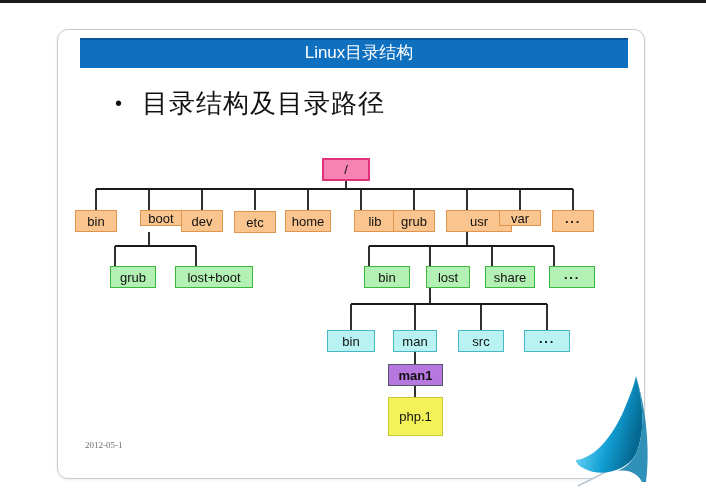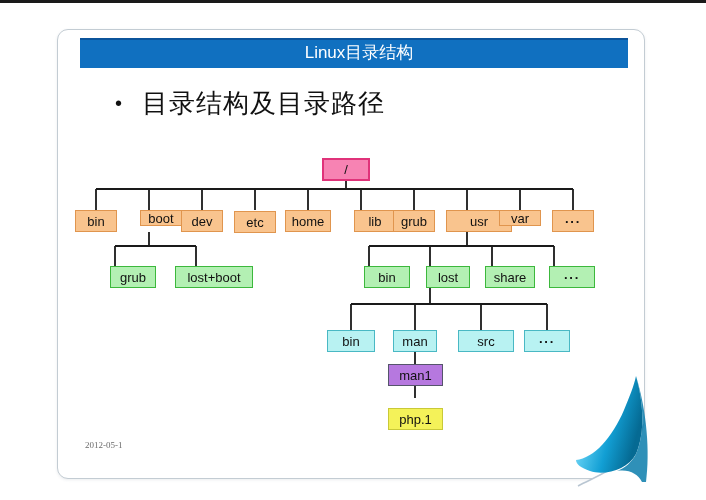--- a/index.html
+++ b/index.html
@@ -14,21 +14,21 @@
              color:#ffffff;font-size:17px;line-height:26px;padding-left:10px;text-align:center;}
   #heading{position:absolute;left:115px;top:86px;display:flex;align-items:center;color:#111;}
   #heading .bullet{font-size:20px;margin-right:20px;}
   #heading .htext{font-size:26px;font-weight:normal;letter-spacing:1px;}
   .node{position:absolute;box-sizing:border-box;border:1.5px solid;display:flex;
         align-items:center;justify-content:center;font-size:13px;color:#111;}
   .root{background:var(--root_fill);border-color:var(--root_border);border-width:2px;}
   .lv1{background:var(--l1_fill);border-color:var(--l1_border);}
   .lv2{background:var(--l2_fill);border-color:var(--l2_border);margin-left:18px;}
   .lv3{background:var(--l3_fill);border-color:var(--l3_border);}
-  .lv4{background:var(--man1_fill);border-color:var(--man1_border);}
+  .lv4{background:var(--man1_fill);border-color:var(--man1_border);font-weight:bold;}
   .lv5{background:var(--php_fill);border-color:var(--php_border);}
   .dots{font-weight:bold;letter-spacing:1px;}
   #connectors{position:absolute;left:0;top:0;width:706px;height:500px;pointer-events:none;}
   #date{position:absolute;left:85px;top:440px;font-family:"Liberation Serif",serif;
         font-size:9px;color:#6b6b6b;}
   #curl{position:absolute;left:552px;top:368px;width:126px;height:126px;}
 </style>
 </head>
 <body>
 
@@ -73,25 +73,25 @@
 
     <div class="node lv2" style="left:92px;top:266px;width:46px;height:22px">grub</div>
     <div class="node lv2" style="left:157px;top:266px;width:78px;height:22px">lost+boot</div>
     <div class="node lv2" style="left:346px;top:266px;width:46px;height:22px">bin</div>
     <div class="node lv2" style="left:408px;top:266px;width:44px;height:22px">lost</div>
     <div class="node lv2" style="left:467px;top:266px;width:50px;height:22px">share</div>
     <div class="node lv2 dots" style="left:531px;top:266px;width:46px;height:22px">···</div>
 
     <div class="node lv3" style="left:327px;top:330px;width:48px;height:22px">bin</div>
     <div class="node lv3" style="left:393px;top:330px;width:44px;height:22px">man</div>
-    <div class="node lv3" style="left:458px;top:330px;width:56px;height:22px">src</div>
+    <div class="node lv3" style="left:458px;top:330px;width:46px;height:22px">src</div>
     <div class="node lv3 dots" style="left:524px;top:330px;width:46px;height:22px">···</div>
 
     <div class="node lv4" style="left:388px;top:364px;width:55px;height:22px">man1</div>
-    <div class="node lv5" style="left:388px;top:408px;width:55px;height:22px">php.1</div>
+    <div class="node lv5" style="left:388px;top:397px;width:55px;height:39px">php.1</div>
   </div>
 
   <div id="date">2012-05-1</div>
 
   <svg id="curl" viewBox="0 0 126 126" xmlns="http://www.w3.org/2000/svg">
     <defs>
       <linearGradient id="curlg" x1="0" y1="0" x2="1" y2="0.4">
         <stop offset="0" stop-color="#e8f8ff"></stop>
         <stop offset="0.35" stop-color="#55c8ee"></stop>
         <stop offset="0.65" stop-color="#129fd4"></stop>

